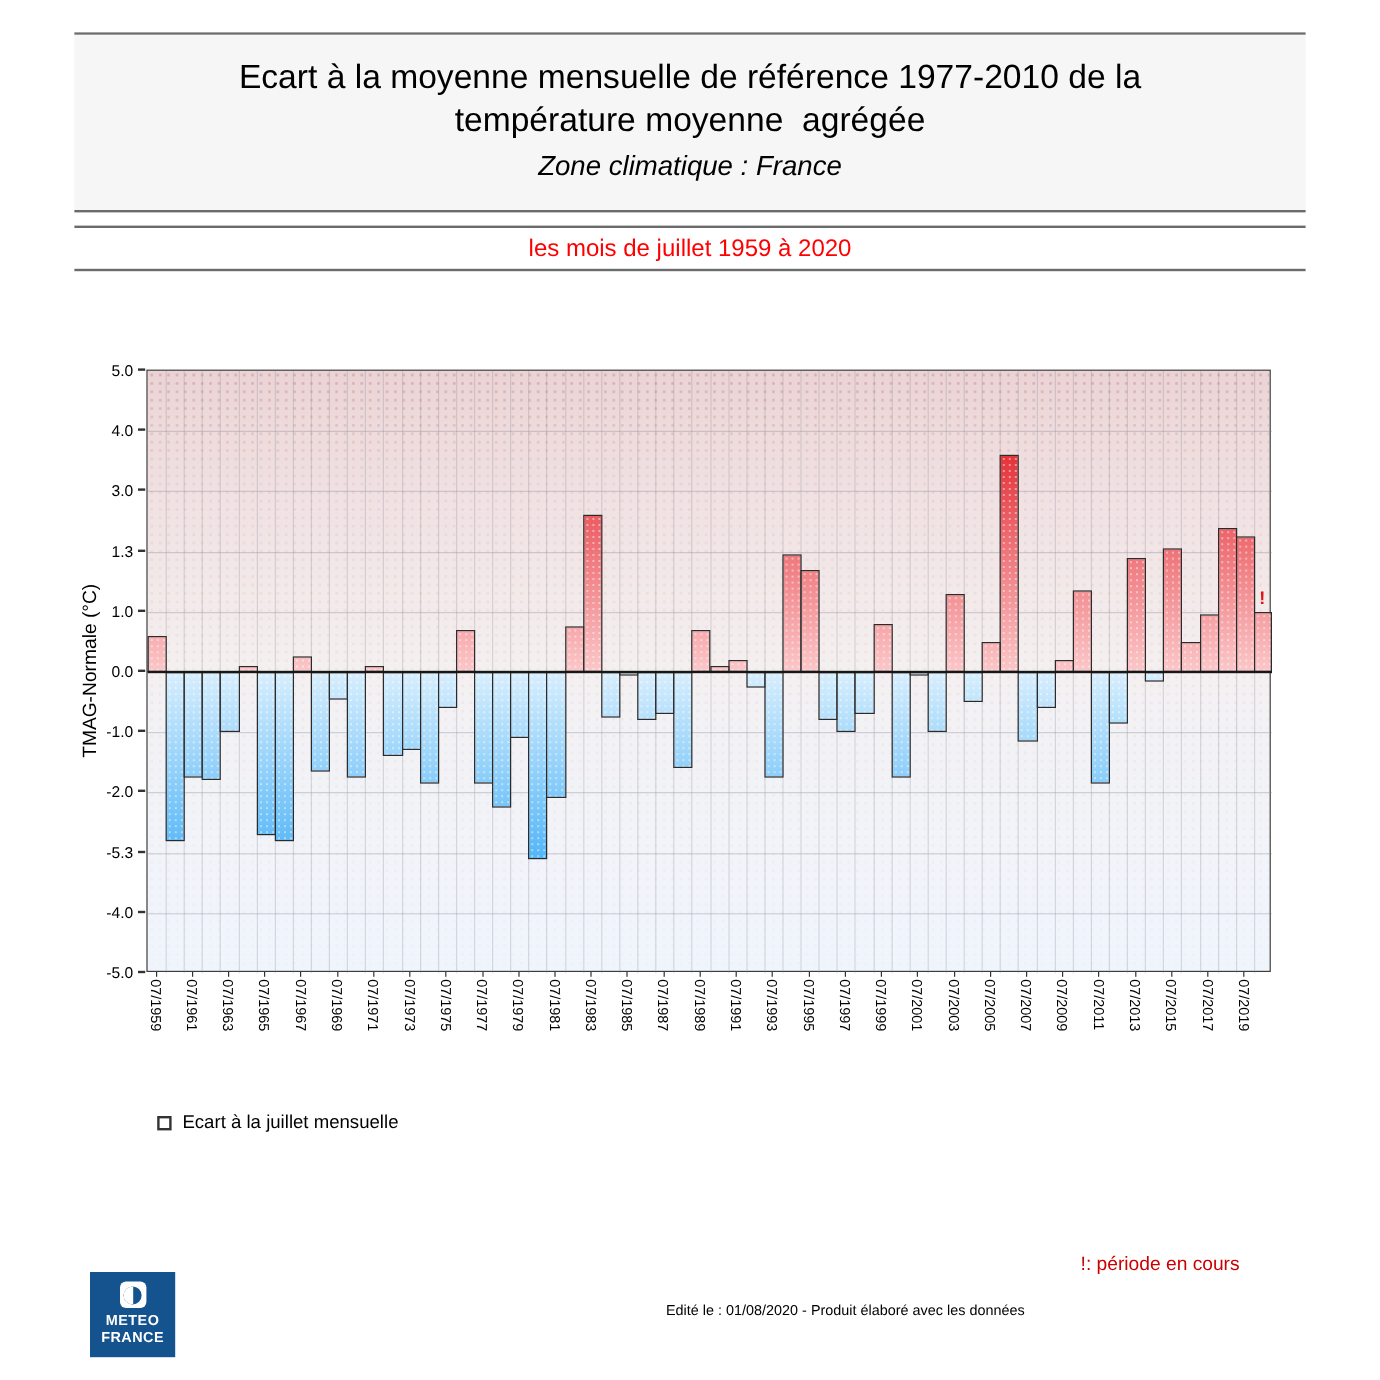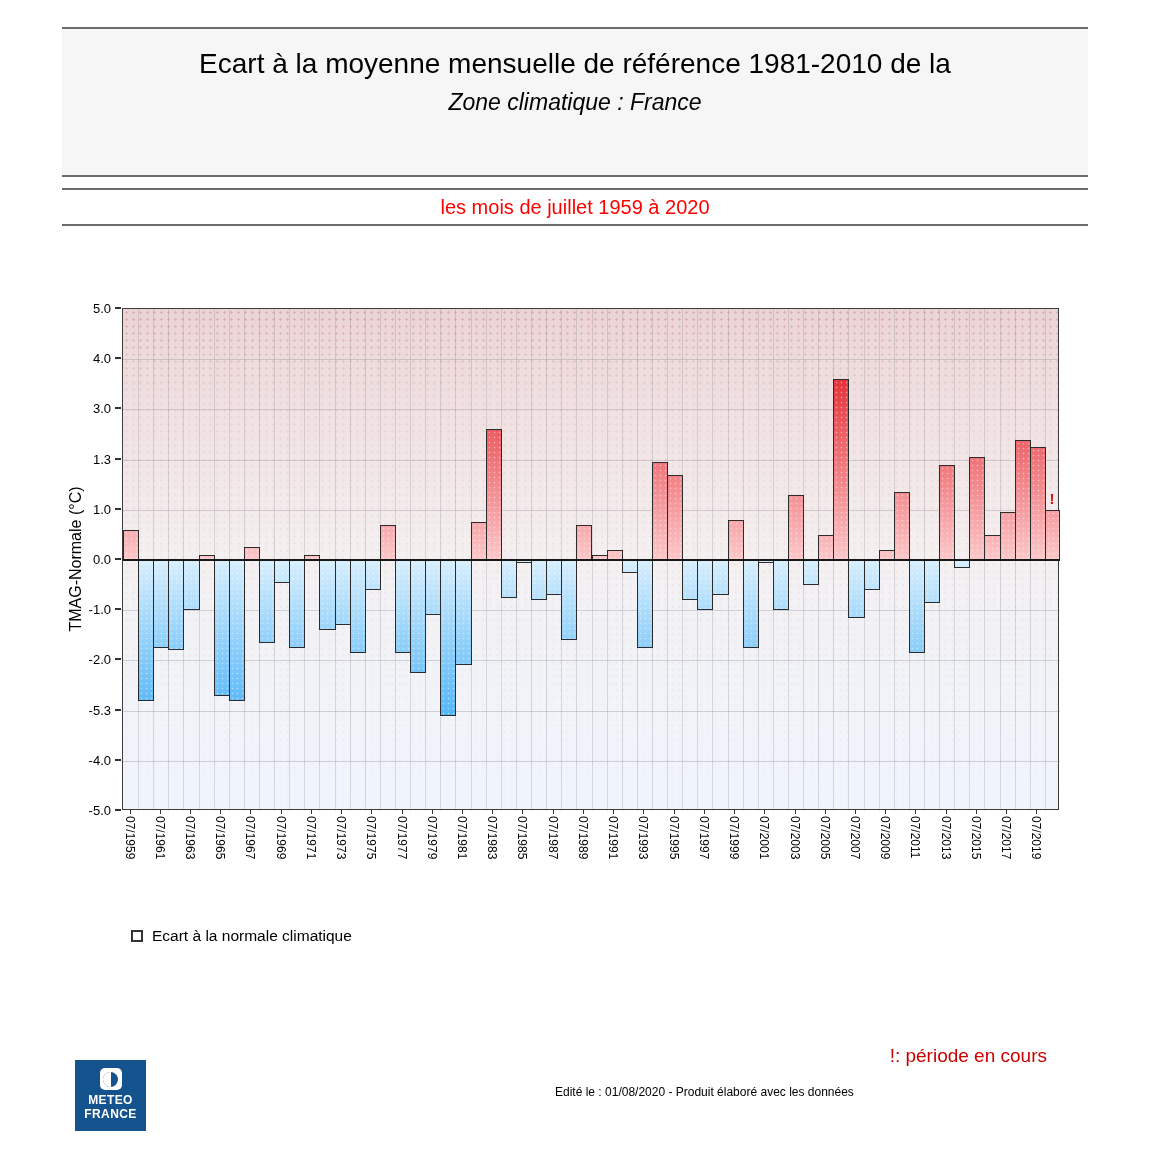--- a/index.html
+++ b/index.html
@@ -57,21 +57,21 @@
     transform:translate(-50%,-50%) rotate(-90deg);
   }
   #current-period-marker{
     position:absolute;color:#e01111;font-size:15px;font-weight:bold;line-height:14px;
   }
   
   #legend{position:absolute;left:131px;top:927px;display:flex;align-items:center;}
   #legend-swatch{width:12px;height:12px;border:2px solid #333;background:#fff;box-sizing:border-box;}
   #legend-label{margin-left:9px;font-size:15.5px;}
   
-  #footnote{position:absolute;right:103px;top:1045px;font-size:19px;color:#cc0000;}
+  #footnote{position:absolute;right:117px;top:1045px;font-size:16px;color:#cc0000;}
   #footer-text{position:absolute;left:555px;top:1081px;font-size:12px;font-weight:normal;line-height:22px;}
   
   #meteo-france-logo{
     position:absolute;left:75px;top:1060px;width:71px;height:71px;
     background:#15538f;text-align:center;
   }
   #logo-badge{
     width:22px;height:22px;background:#fff;border-radius:5px;
     margin:8px auto 3px auto;position:relative;
   }
@@ -80,21 +80,21 @@
     background:#15538f;overflow:hidden;
   }
   #logo-moon-half{position:absolute;left:0;top:0;width:52%;height:100%;background:#fff;}
   .logo-line{color:#fff;font-weight:bold;font-size:12px;line-height:14px;letter-spacing:.4px;}
 </style>
 </head>
 <body>
 
 <div class="rule" style="top:27px;"></div>
 <div id="title-block">
-  <h1 id="page-title"><span>Ecart à la moyenne mensuelle de référence 1981-2010 de la</span><br></h1>
+  <h1 id="page-title"><span>Ecart à la moyenne mensuelle de référence 1977-2010 de la</span><br><span>température moyenne  agrégée</span></h1>
   <p id="page-subtitle">Zone climatique : France</p>
 </div>
 <div class="rule" style="top:175px;"></div>
 <div class="rule" style="top:188px;"></div>
 <div id="period-heading">les mois de juillet 1959 à 2020</div>
 <div class="rule" style="top:224px;"></div>
 
 <div id="chart">
   <div id="plot-area">
       <div class="hgrid" style="left: 0px; width: 937px; top: 451.8px;"></div>
@@ -314,21 +314,21 @@
     <div class="xlab" style="left: 968.879px; top: 816px;">07/2015</div>
     <div class="xtick" style="left: 1006.1px; top: 810px;"></div>
     <div class="xlab" style="left: 999.105px; top: 816px;">07/2017</div>
     <div class="xtick" style="left: 1036.33px; top: 810px;"></div>
     <div class="xlab" style="left: 1029.33px; top: 816px;">07/2019</div>
     <div id="current-period-marker" style="left: 1049.44px; top: 491.8px;">!</div>
   </div>
 
 <div id="legend">
   <span id="legend-swatch"></span>
-  <span id="legend-label">Ecart à la normale climatique</span>
+  <span id="legend-label">Ecart à la juillet mensuelle</span>
 </div>
 
 <div id="footnote">!: période en cours</div>
 <div id="footer-text">
   <span>Edité le : 01/08/2020 - Produit élaboré avec les données</span><br>
 </div>
 
 <div id="meteo-france-logo">
   <div id="logo-badge">
     <div id="logo-moon">

